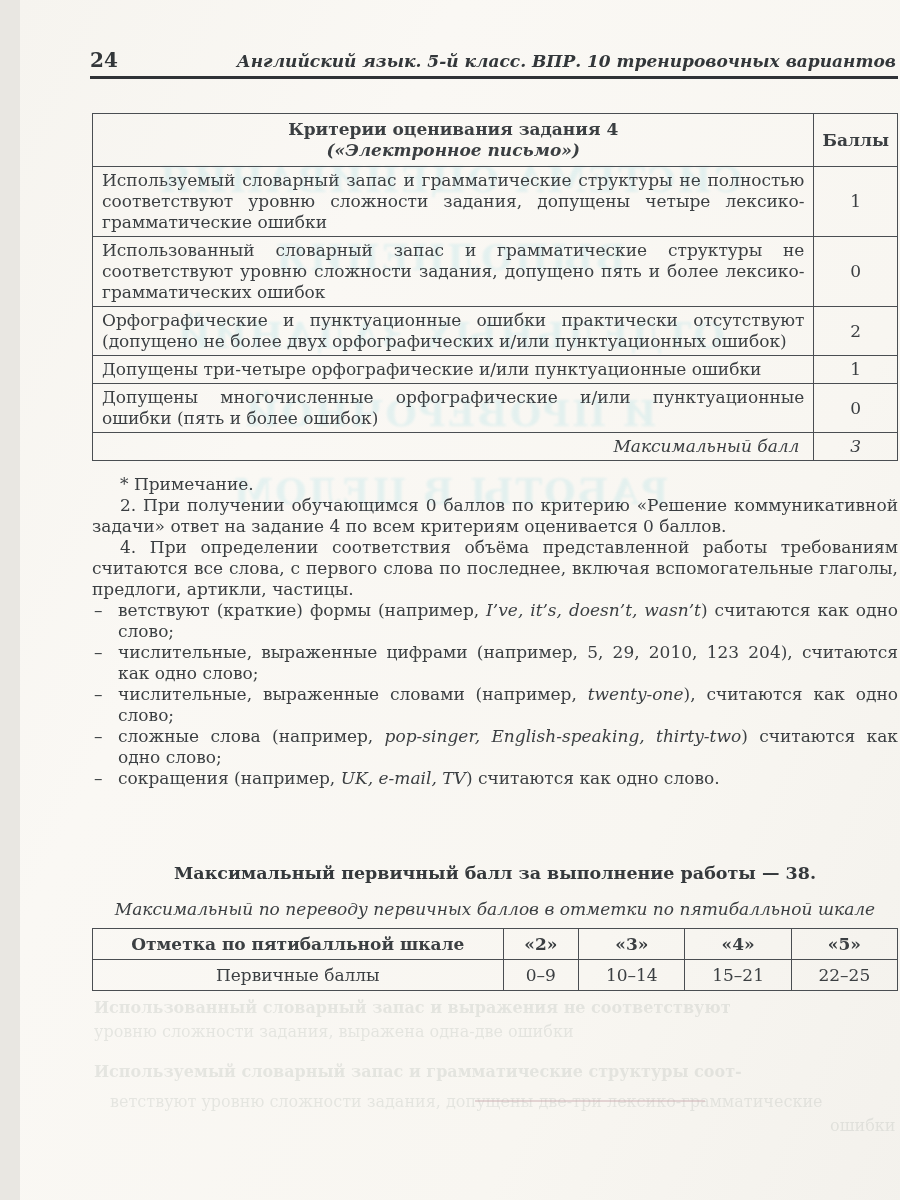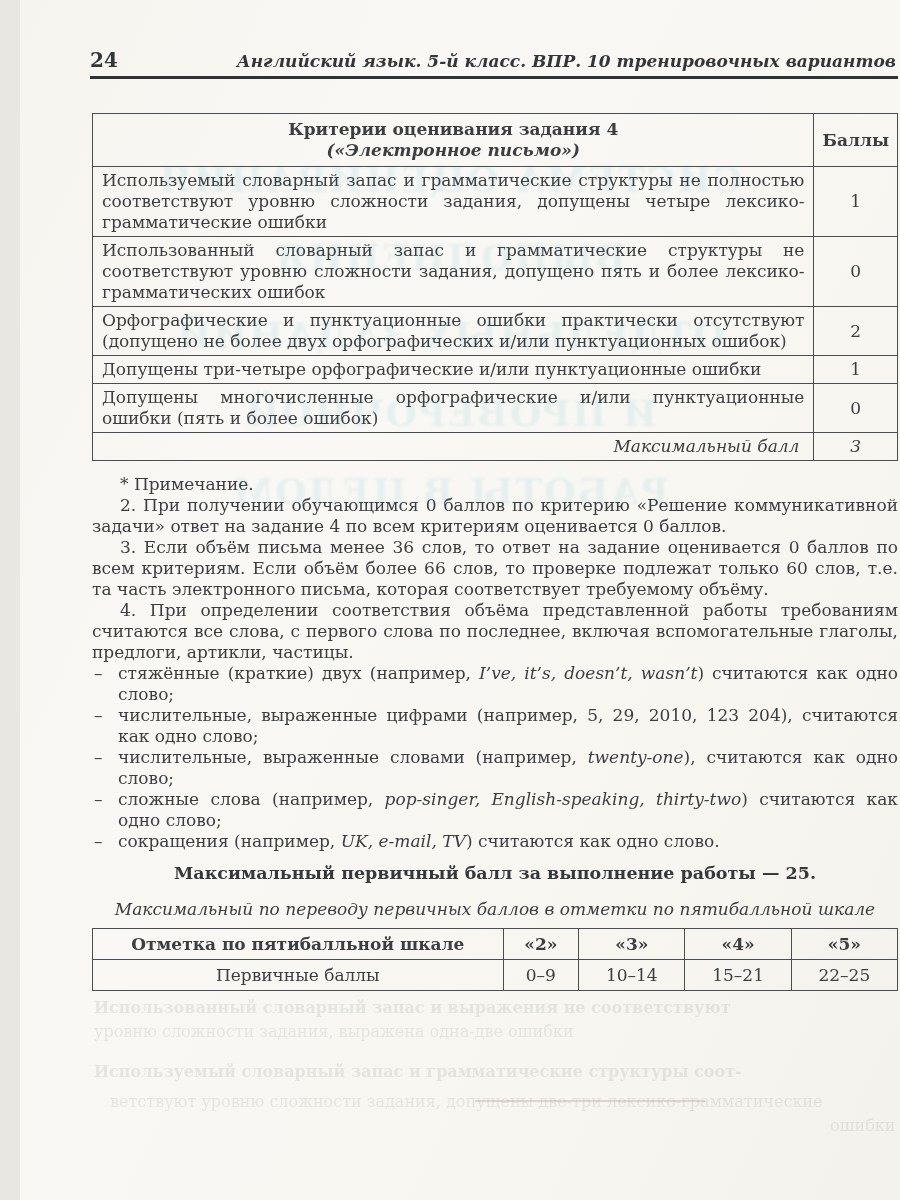--- a/index.html
+++ b/index.html
@@ -128,34 +128,33 @@
             <td class="crit">Максимальный балл</td>
             <td class="score">3</td>
           </tr>
         </tbody>
     </table>
 
     <div class="notes">
       <p>* Примечание.</p>
       <div id="notes-paragraphs">
           <p>2. При получении обучающимся 0 баллов по критерию «Решение коммуникативной задачи» ответ на задание 4 по всем критериям оценивается 0 баллов.</p>
-          <p>3. Если объём письма менее 36 слов, то ответ на задание оценивается 0 баллов по всем критериям. Если объём более 66 слов, то проверке подлежат только 60 слов, т.е. та часть электронного письма, которая соответствует требуемому объёму.</p>
           <p>4. При определении соответствия объёма представленной работы требованиям считаются все слова, с первого слова по последнее, включая вспомогательные глаголы, предлоги, артикли, частицы.</p>
         </div>
       <div class="bullets" id="bullet-list">
-          <div class="bullet"><span class="dash">–</span><span>стяжённые (краткие) двух (например, </span><em>I’ve, it’s, doesn’t, wasn’t</em><span>) считаются как одно слово;</span></div>
+          <div class="bullet"><span class="dash">–</span><span>ветствуют (краткие) формы (например, </span><em>I’ve, it’s, doesn’t, wasn’t</em><span>) считаются как одно слово;</span></div>
           <div class="bullet"><span class="dash">–</span><span>числительные, выраженные цифрами (например, 5, 29, 2010, 123 204), считаются как одно слово;</span></div>
           <div class="bullet"><span class="dash">–</span><span>числительные, выраженные словами (например, </span><em>twenty-one</em><span>), считаются как одно слово;</span></div>
           <div class="bullet"><span class="dash">–</span><span>сложные слова (например, </span><em>pop-singer, English-speaking, thirty-two</em><span>) считаются как одно слово;</span></div>
           <div class="bullet"><span class="dash">–</span><span>сокращения (например, </span><em>UK, e-mail, TV</em><span>) считаются как одно слово.</span></div>
         </div>
     </div>
   </div>
 
-  <div class="summary-bold">Максимальный первичный балл за выполнение работы — 25.</div>
+  <div class="summary-bold">Максимальный первичный балл за выполнение работы — 38.</div>
   <div class="summary-italic">Максимальный по переводу первичных баллов в отметки по пятибалльной шкале</div>
 
   <div class="grades-wrap">
     <table class="grades">
       <tbody id="grades-body">
           <tr class="ghead">
             <td class="wide">Отметка по пятибалльной шкале</td>
             <td>«2»</td>
             <td>«3»</td>
             <td>«4»</td>

